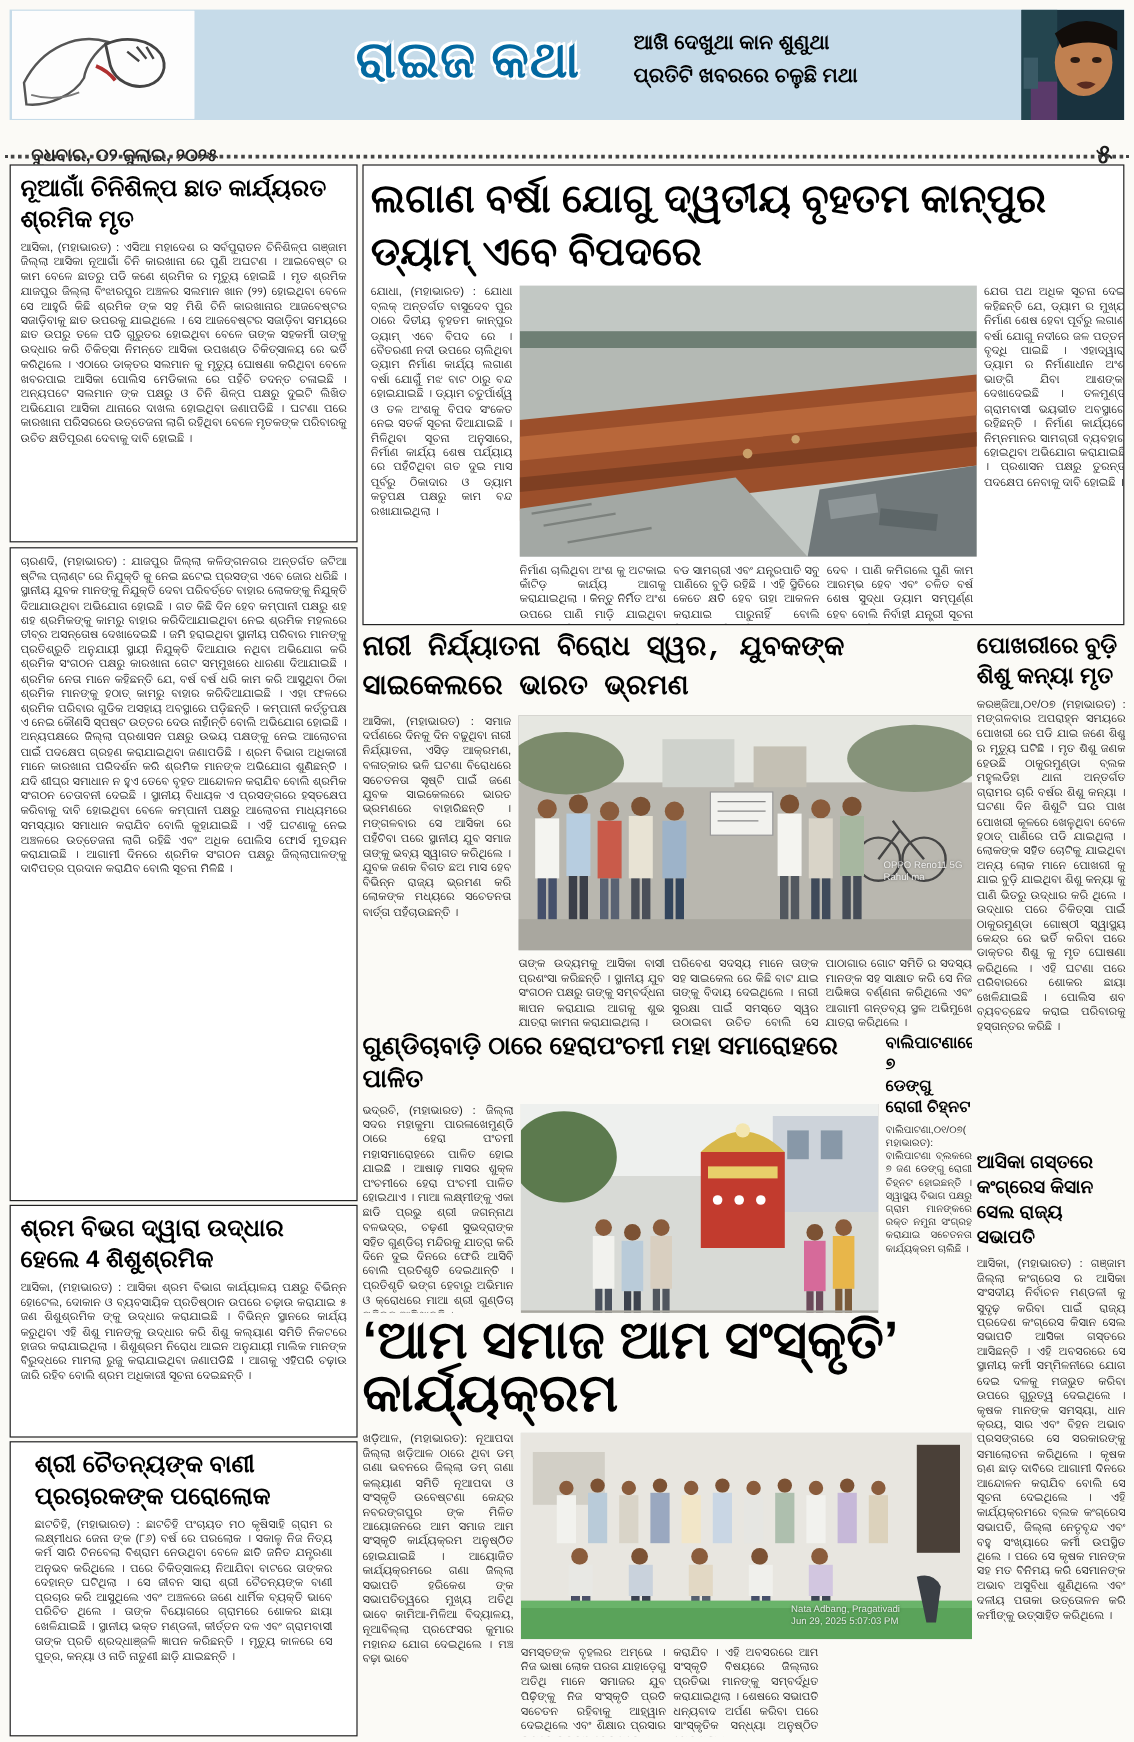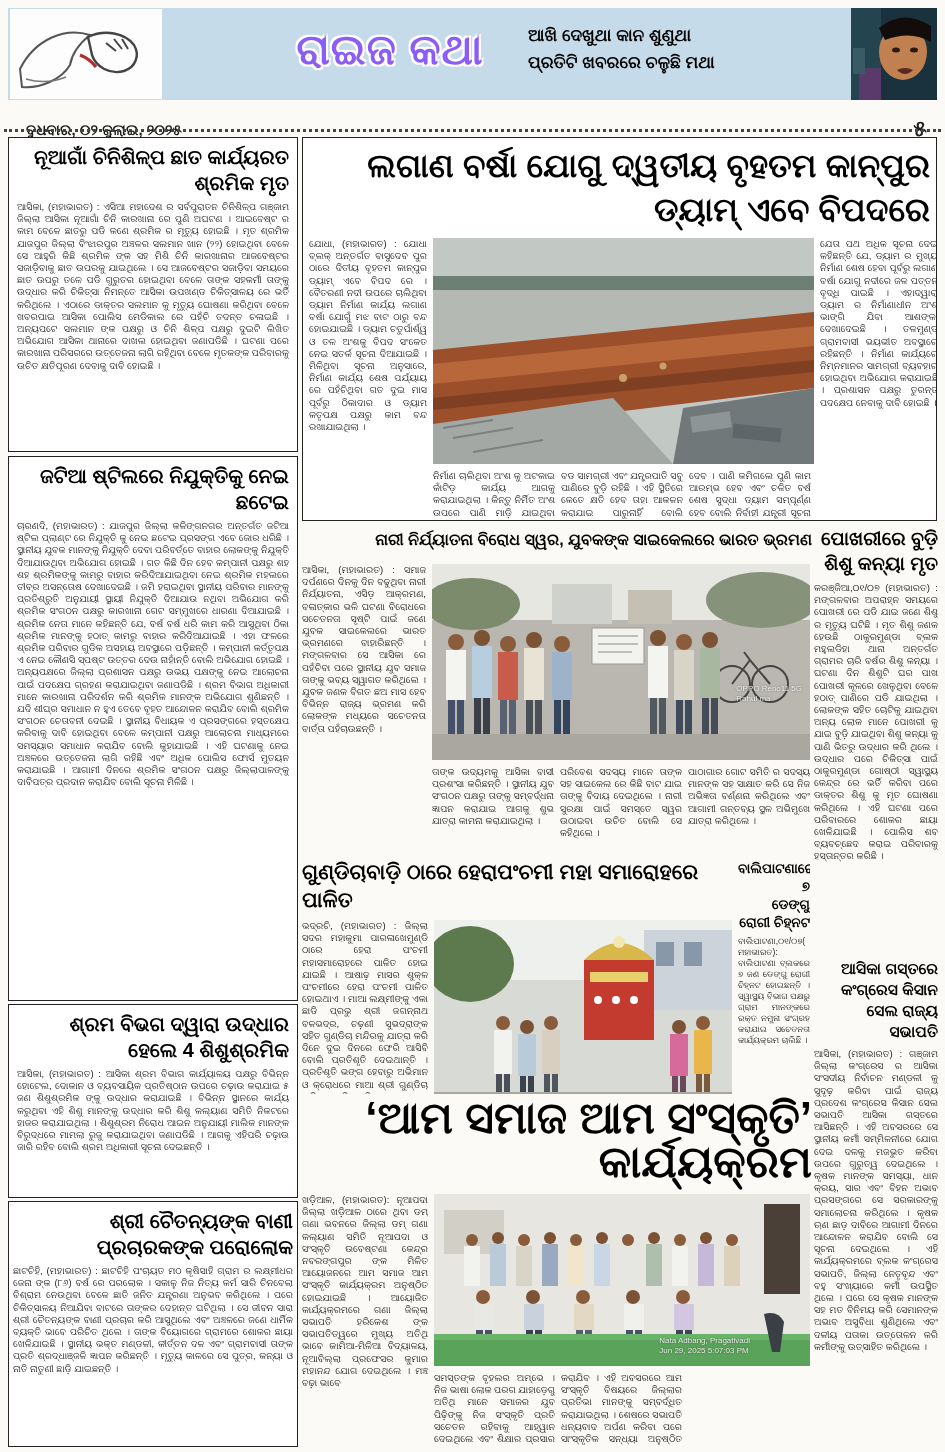--- a/index.html
+++ b/index.html
@@ -7,59 +7,59 @@
   .page {
     position:relative; width:945px; height:1452px; margin:0 auto;
     background:#fbfaf6; font-family:"Liberation Sans", sans-serif; color:#1c1c1c;
     overflow:hidden;
   }
   
   .band { position:absolute; left:8px; top:8px; width:929px; height:92px; background:#c6dbe9; }
   .sketch { position:absolute; left:10px; top:9px; width:152px; height:90px; background:#fdfdfd; }
   .masthead {
     position:absolute; left:255px; top:18px; width:270px; height:66px;
-    font-size:42px; font-weight:bold; color:#8b5cf6; text-align:center; line-height:64px;
+    font-size:42px; font-weight:bold; color:#0369a1; text-align:center; line-height:64px;
     text-shadow:-2px -2px 0 #fff, 2px -2px 0 #fff, -2px 2px 0 #fff, 2px 2px 0 #fff;
     letter-spacing:1px;
   }
   .tagline { position:absolute; left:528px; top:22px; width:230px; font-size:17px; font-weight:bold; line-height:27px; color:#000; }
   .childphoto { position:absolute; left:851px; top:8px; width:86px; height:92px; overflow:hidden; }
   .daterow { position:absolute; left:8px; top:102px; width:929px; height:26px;margin-top:16px; }
   .date { position:absolute; left:18px; top:3px; font-size:15px; font-weight:bold; }
   .pageno { position:absolute; right:10px; top:-2px; font-size:22px; font-weight:bold; }
   .dotrule { position:absolute; left:4px; top:129px; width:937px; border-top:3px dotted #444; }
 
   
   .art { position:absolute; overflow:hidden; }
   .boxed { border:1.5px solid #222; background:#fff; }
-  .hl { font-weight:bold; color:#000; text-align:right; font-family:"Liberation Sans", sans-serif; }
+  .hl { font-weight:bold; color:#000; text-align:left; font-family:"Liberation Sans", sans-serif; }
   .body {
     font-size:9.5px; line-height:12.2px; text-align:justify; color:#222;
     overflow:hidden; word-break:break-word;
   }
   .cols { display:flex; gap:6px; }
   .photo { position:relative; overflow:hidden; background:#ccc; flex:none; }
   .wm { position:absolute; color:rgba(255,255,255,.85); font-size:8px; line-height:10px; text-shadow:0 0 2px rgba(0,0,0,.5); }
 
   
   .b1 { left:8px; top:137px; width:290px; height:315px; padding:6px 8px; }
   .b2 { left:8px; top:456px; width:290px; height:545px; padding:6px 8px; }
   .b3 { left:8px; top:1004px; width:290px; height:194px; padding:6px 8px; }
-  .b4 { left:8px; top:1201px; width:290px; height:246px; padding:6px 4px; }
+  .b4 { left:8px; top:1201px; width:290px; height:246px; padding:6px 20px; }
   .hl-s { font-size:20px; line-height:26px; margin-bottom:5px; }
 
   
   .dam { left:302px; top:137px; width:635px; height:384px; padding:4px 6px; }
   .hl-xl { font-size:33px; line-height:44px; margin:2px 0 6px 0; }
   .dam-left,.dam-right { width:118px; flex:none; }
   .dam-mid { width:381px; flex:none; }
 
   
   .cyc { left:302px; top:524px; width:510px; height:332px; }
-  .hl-l { font-size:16px; line-height:32px; margin-bottom:8px; }
+  .hl-l { font-size:23px; line-height:32px; margin-bottom:8px;font-family:Liberation Mono, monospace; }
 
   
   .pok { left:814px; top:526px; width:124px; height:430px; }
   .hl-m { font-size:19px; line-height:25px; margin-bottom:6px; }
   .cong { left:814px; top:958px; width:124px; height:489px; }
   .hl-m2 { font-size:15.5px; line-height:21px; margin-bottom:6px; }
 
   
   .hera { left:302px; top:858px; width:432px; height:236px; }
   .hl-h { font-size:21px; line-height:28px; margin-bottom:6px; text-align:left; }
@@ -115,21 +115,20 @@
     <span class="pageno">୫</span>
   </div>
   <div class="dotrule"></div>
 
   <div class="art boxed b1">
     <div class="hl hl-s">ନୂଆଗାଁ ଚିନିଶିଳ୍ପ ଛାତ କାର୍ଯ୍ୟରତ ଶ୍ରମିକ ମୃତ</div>
     <div class="body" style="height:258px">ଆସିକା, (ମହାଭାରତ) : ଏସିଆ ମହାଦେଶ ର ସର୍ବପୁରାତନ ଚିନିଶିଳ୍ପ ଗଞ୍ଜାମ ଜିଲ୍ଲା ଆସିକା ନୂଆଗାଁ ଚିନି କାରଖାନା ରେ ପୁଣି ଅଘଟଣ । ଆଇବେଷ୍ଟ ର କାମ ବେଳେ ଛାତରୁ ପଡି କଣେ ଶ୍ରମିକ ର ମୃତ୍ୟୁ ହୋଇଛି । ମୃତ ଶ୍ରମିକ ଯାଜପୁର ଜିଲ୍ଲା ବିଂଝାରପୁର ଅଞ୍ଚଳର ସଲମାନ ଖାନ (୨୨) ହୋଇଥିବା ବେଳେ ସେ ଆହୁରି କିଛି ଶ୍ରମିକ ଙ୍କ ସହ ମିଶି ଚିନି କାରଖାନାର ଆଜବେଷ୍ଟର ସଜାଡ଼ିବାକୁ ଛାତ ଉପରକୁ ଯାଇଥିଲେ । ସେ ଆଜବେଷ୍ଟର ସଜାଡ଼ିବା ସମୟରେ ଛାତ ଉପରୁ ତଳେ ପଡି ଗୁରୁତର ହୋଇଥିବା ବେଳେ ତାଙ୍କ ସହକର୍ମୀ ତାଙ୍କୁ ଉଦ୍ଧାର କରି ଚିକିତ୍ସା ନିମନ୍ତେ ଆସିକା ଉପଖଣ୍ଡ ଚିକିତ୍ସାଳୟ ରେ ଭର୍ତି କରିଥିଲେ । ଏଠାରେ ଡାକ୍ତର ସଲମାନ କୁ ମୃତ୍ୟୁ ଘୋଷଣା କରିଥିବା ବେଳେ ଖବରପାଇ ଆସିକା ପୋଲିସ ମେଡିକାଲ ରେ ପହଁଚି ତଦନ୍ତ ଚଳାଇଛି । ଅନ୍ୟପଟେ ସଲମାନ ଙ୍କ ପକ୍ଷରୁ ଓ ଚିନି ଶିଳ୍ପ ପକ୍ଷରୁ ଦୁଇଟି ଲିଖିତ ଅଭିଯୋଗ ଆସିକା ଥାନାରେ ଦାଖଲ ହୋଇଥିବା ଜଣାପଡିଛି । ଘଟଣା ପରେ କାରଖାନା ପରିସରରେ ଉତ୍ତେଜନା ଲାଗି ରହିଥିବା ବେଳେ ମୃତକଙ୍କ ପରିବାରକୁ ଉଚିତ କ୍ଷତିପୂରଣ ଦେବାକୁ ଦାବି ହୋଇଛି ।</div>
   </div>
 
   <div class="art boxed b2">
-    <div class="hl hl-s">ଜଟିଆ ଷ୍ଟିଲରେ ନିଯୁକ୍ତିକୁ ନେଇ ଛଟେଇ</div>
     <div class="body" style="height:488px">ଚାରଣଦି, (ମହାଭାରତ) : ଯାଜପୁର ଜିଲ୍ଲା କଳିଙ୍ଗନଗର ଅନ୍ତର୍ଗତ ଜଟିଆ ଷ୍ଟିଲ ପ୍ଲାଣ୍ଟ ରେ ନିଯୁକ୍ତି କୁ ନେଇ ଛଟେଇ ପ୍ରସଙ୍ଗ ଏବେ ଜୋର ଧରିଛି । ସ୍ଥାନୀୟ ଯୁବକ ମାନଙ୍କୁ ନିଯୁକ୍ତି ଦେବା ପରିବର୍ତ୍ତେ ବାହାର ଲୋକଙ୍କୁ ନିଯୁକ୍ତି ଦିଆଯାଉଥିବା ଅଭିଯୋଗ ହୋଇଛି । ଗତ କିଛି ଦିନ ହେବ କମ୍ପାନୀ ପକ୍ଷରୁ ଶହ ଶହ ଶ୍ରମିକଙ୍କୁ କାମରୁ ବାହାର କରିଦିଆଯାଇଥିବା ନେଇ ଶ୍ରମିକ ମହଲରେ ତୀବ୍ର ଅସନ୍ତୋଷ ଦେଖାଦେଇଛି । ଜମି ହରାଇଥିବା ସ୍ଥାନୀୟ ପରିବାର ମାନଙ୍କୁ ପ୍ରତିଶ୍ରୁତି ଅନୁଯାୟୀ ସ୍ଥାୟୀ ନିଯୁକ୍ତି ଦିଆଯାଉ ନଥିବା ଅଭିଯୋଗ କରି ଶ୍ରମିକ ସଂଗଠନ ପକ୍ଷରୁ କାରଖାନା ଗେଟ ସମ୍ମୁଖରେ ଧାରଣା ଦିଆଯାଇଛି । ଶ୍ରମିକ ନେତା ମାନେ କହିଛନ୍ତି ଯେ, ବର୍ଷ ବର୍ଷ ଧରି କାମ କରି ଆସୁଥିବା ଠିକା ଶ୍ରମିକ ମାନଙ୍କୁ ହଠାତ୍ କାମରୁ ବାହାର କରିଦିଆଯାଇଛି । ଏହା ଫଳରେ ଶ୍ରମିକ ପରିବାର ଗୁଡିକ ଅସହାୟ ଅବସ୍ଥାରେ ପଡ଼ିଛନ୍ତି । କମ୍ପାନୀ କର୍ତ୍ତୃପକ୍ଷ ଏ ନେଇ କୌଣସି ସ୍ପଷ୍ଟ ଉତ୍ତର ଦେଉ ନାହାଁନ୍ତି ବୋଲି ଅଭିଯୋଗ ହୋଇଛି । ଅନ୍ୟପକ୍ଷରେ ଜିଲ୍ଲା ପ୍ରଶାସନ ପକ୍ଷରୁ ଉଭୟ ପକ୍ଷଙ୍କୁ ନେଇ ଆଲୋଚନା ପାଇଁ ପଦକ୍ଷେପ ଗ୍ରହଣ କରାଯାଇଥିବା ଜଣାପଡିଛି । ଶ୍ରମ ବିଭାଗ ଅଧିକାରୀ ମାନେ କାରଖାନା ପରିଦର୍ଶନ କରି ଶ୍ରମିକ ମାନଙ୍କ ଅଭିଯୋଗ ଶୁଣିଛନ୍ତି । ଯଦି ଶୀଘ୍ର ସମାଧାନ ନ ହୁଏ ତେବେ ବୃହତ ଆନ୍ଦୋଳନ କରାଯିବ ବୋଲି ଶ୍ରମିକ ସଂଗଠନ ଚେତାବନୀ ଦେଇଛି । ସ୍ଥାନୀୟ ବିଧାୟକ ଏ ପ୍ରସଙ୍ଗରେ ହସ୍ତକ୍ଷେପ କରିବାକୁ ଦାବି ହୋଇଥିବା ବେଳେ କମ୍ପାନୀ ପକ୍ଷରୁ ଆଲୋଚନା ମାଧ୍ୟମରେ ସମସ୍ୟାର ସମାଧାନ କରାଯିବ ବୋଲି କୁହାଯାଇଛି । ଏହି ଘଟଣାକୁ ନେଇ ଅଞ୍ଚଳରେ ଉତ୍ତେଜନା ଲାଗି ରହିଛି ଏବଂ ଅଧିକ ପୋଲିସ ଫୋର୍ସ ମୁତୟନ କରାଯାଇଛି । ଆଗାମୀ ଦିନରେ ଶ୍ରମିକ ସଂଗଠନ ପକ୍ଷରୁ ଜିଲ୍ଲାପାଳଙ୍କୁ ଦାବିପତ୍ର ପ୍ରଦାନ କରାଯିବ ବୋଲି ସୂଚନା ମିଳିଛି ।</div>
   </div>
 
   <div class="art boxed b3">
     <div class="hl hl-s">ଶ୍ରମ ବିଭଗ ଦ୍ୱାରା ଉଦ୍ଧାର ହେଲେ 4 ଶିଶୁଶ୍ରମିକ</div>
     <div class="body" style="height:138px">ଆସିକା, (ମହାଭାରତ) : ଆସିକା ଶ୍ରମ ବିଭାଗ କାର୍ଯ୍ୟାଳୟ ପକ୍ଷରୁ ବିଭିନ୍ନ ହୋଟେଲ, ଦୋକାନ ଓ ବ୍ୟବସାୟିକ ପ୍ରତିଷ୍ଠାନ ଉପରେ ଚଢ଼ାଉ କରାଯାଇ ୫ ଜଣ ଶିଶୁଶ୍ରମିକ ଙ୍କୁ ଉଦ୍ଧାର କରାଯାଇଛି । ବିଭିନ୍ନ ସ୍ଥାନରେ କାର୍ଯ୍ୟ କରୁଥିବା ଏହି ଶିଶୁ ମାନଙ୍କୁ ଉଦ୍ଧାର କରି ଶିଶୁ କଲ୍ୟାଣ ସମିତି ନିକଟରେ ହାଜର କରାଯାଇଥିଲା । ଶିଶୁଶ୍ରମ ନିରୋଧ ଆଇନ ଅନୁଯାୟୀ ମାଲିକ ମାନଙ୍କ ବିରୁଦ୍ଧରେ ମାମଲା ରୁଜୁ କରାଯାଇଥିବା ଜଣାପଡିଛି । ଆଗକୁ ଏହିପରି ଚଢ଼ାଉ ଜାରି ରହିବ ବୋଲି ଶ୍ରମ ଅଧିକାରୀ ସୂଚନା ଦେଇଛନ୍ତି ।</div>
   </div>
 
   <div class="art boxed b4">
     <div class="hl hl-s">ଶ୍ରୀ ଚୈତନ୍ୟଙ୍କ ବାଣୀ ପ୍ରଚାରକଙ୍କ ପରୋଲୋକ</div>

